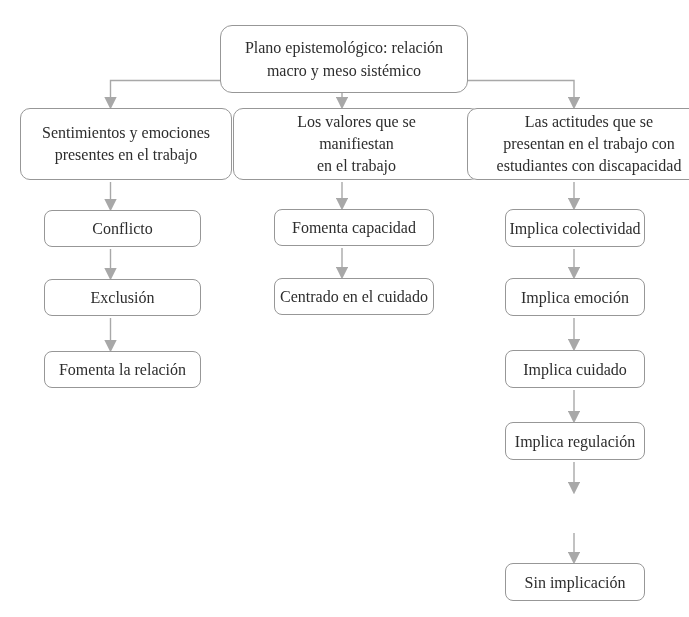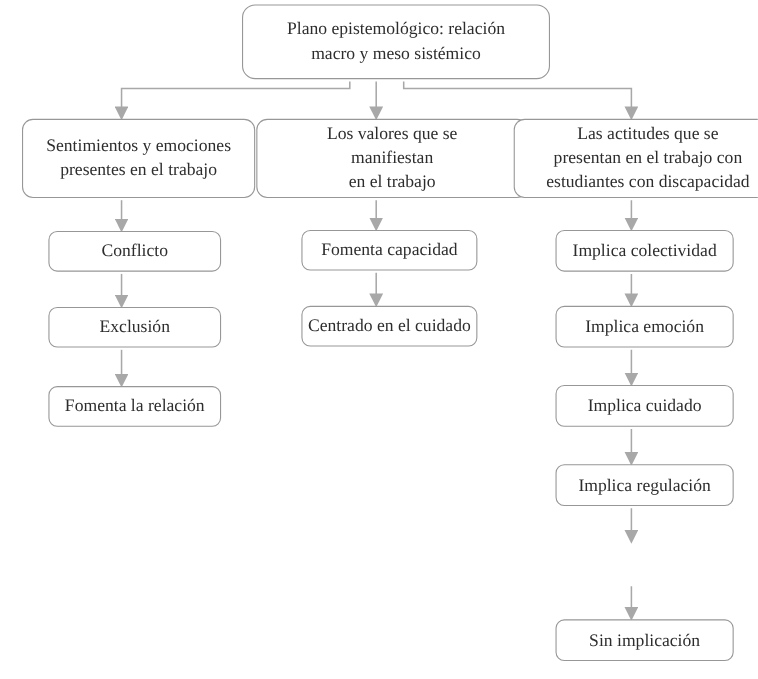--- a/index.html
+++ b/index.html
@@ -31,43 +31,43 @@
     border: 1.5px solid #979797;
     display: flex;
     align-items: center;
     justify-content: center;
     text-align: center;
     white-space: pre-line;
     font-size: 16px;
     line-height: 21px;
   }
   .node.root {
-    left: 220px; top: 4px;
-    width: 280px; height: 68px;
+    left: 220px; top: 25px;
+    width: 248px; height: 68px;
     border-radius: 12px;
     line-height: 23px;
   }
   .node.header {
     top: 108px;
     height: 72px;
     border-radius: 10px;
     line-height: 22px;
   }
   .node.header.col0 { left: 20px;   width: 212px; }
   .node.header.col1 { left: 233px; width: 247px; }
   .node.header.col2 { left: 467px; width: 244px; }
   .node.child {
     border-radius: 8px;
     height: 37px;
     white-space: nowrap;
     margin-left: 12px;
   }
   .node.child.col0 { left: 32px;  width: 157px; }
   .node.child.col1 { left: 262px; width: 160px; }
-  .node.child.col2 { left: 493px; width: 162px; height: 38px; }
+  .node.child.col2 { left: 493px; width: 140px; height: 38px; }
 </style>
 </head>
 <body>
 
 <div id="canvas">
 
   <svg id="connectors" width="689" height="617" viewBox="0 0 689 617" fill="none" stroke="#a8a8a8" stroke-width="1.4">
     <defs>
       <marker id="arw" viewBox="0 0 10 10" refX="1" refY="5" markerWidth="9" markerHeight="9" orient="auto">
         <path d="M0,0 L10,5 L0,10 Z" fill="#a8a8a8" stroke="none"></path>

